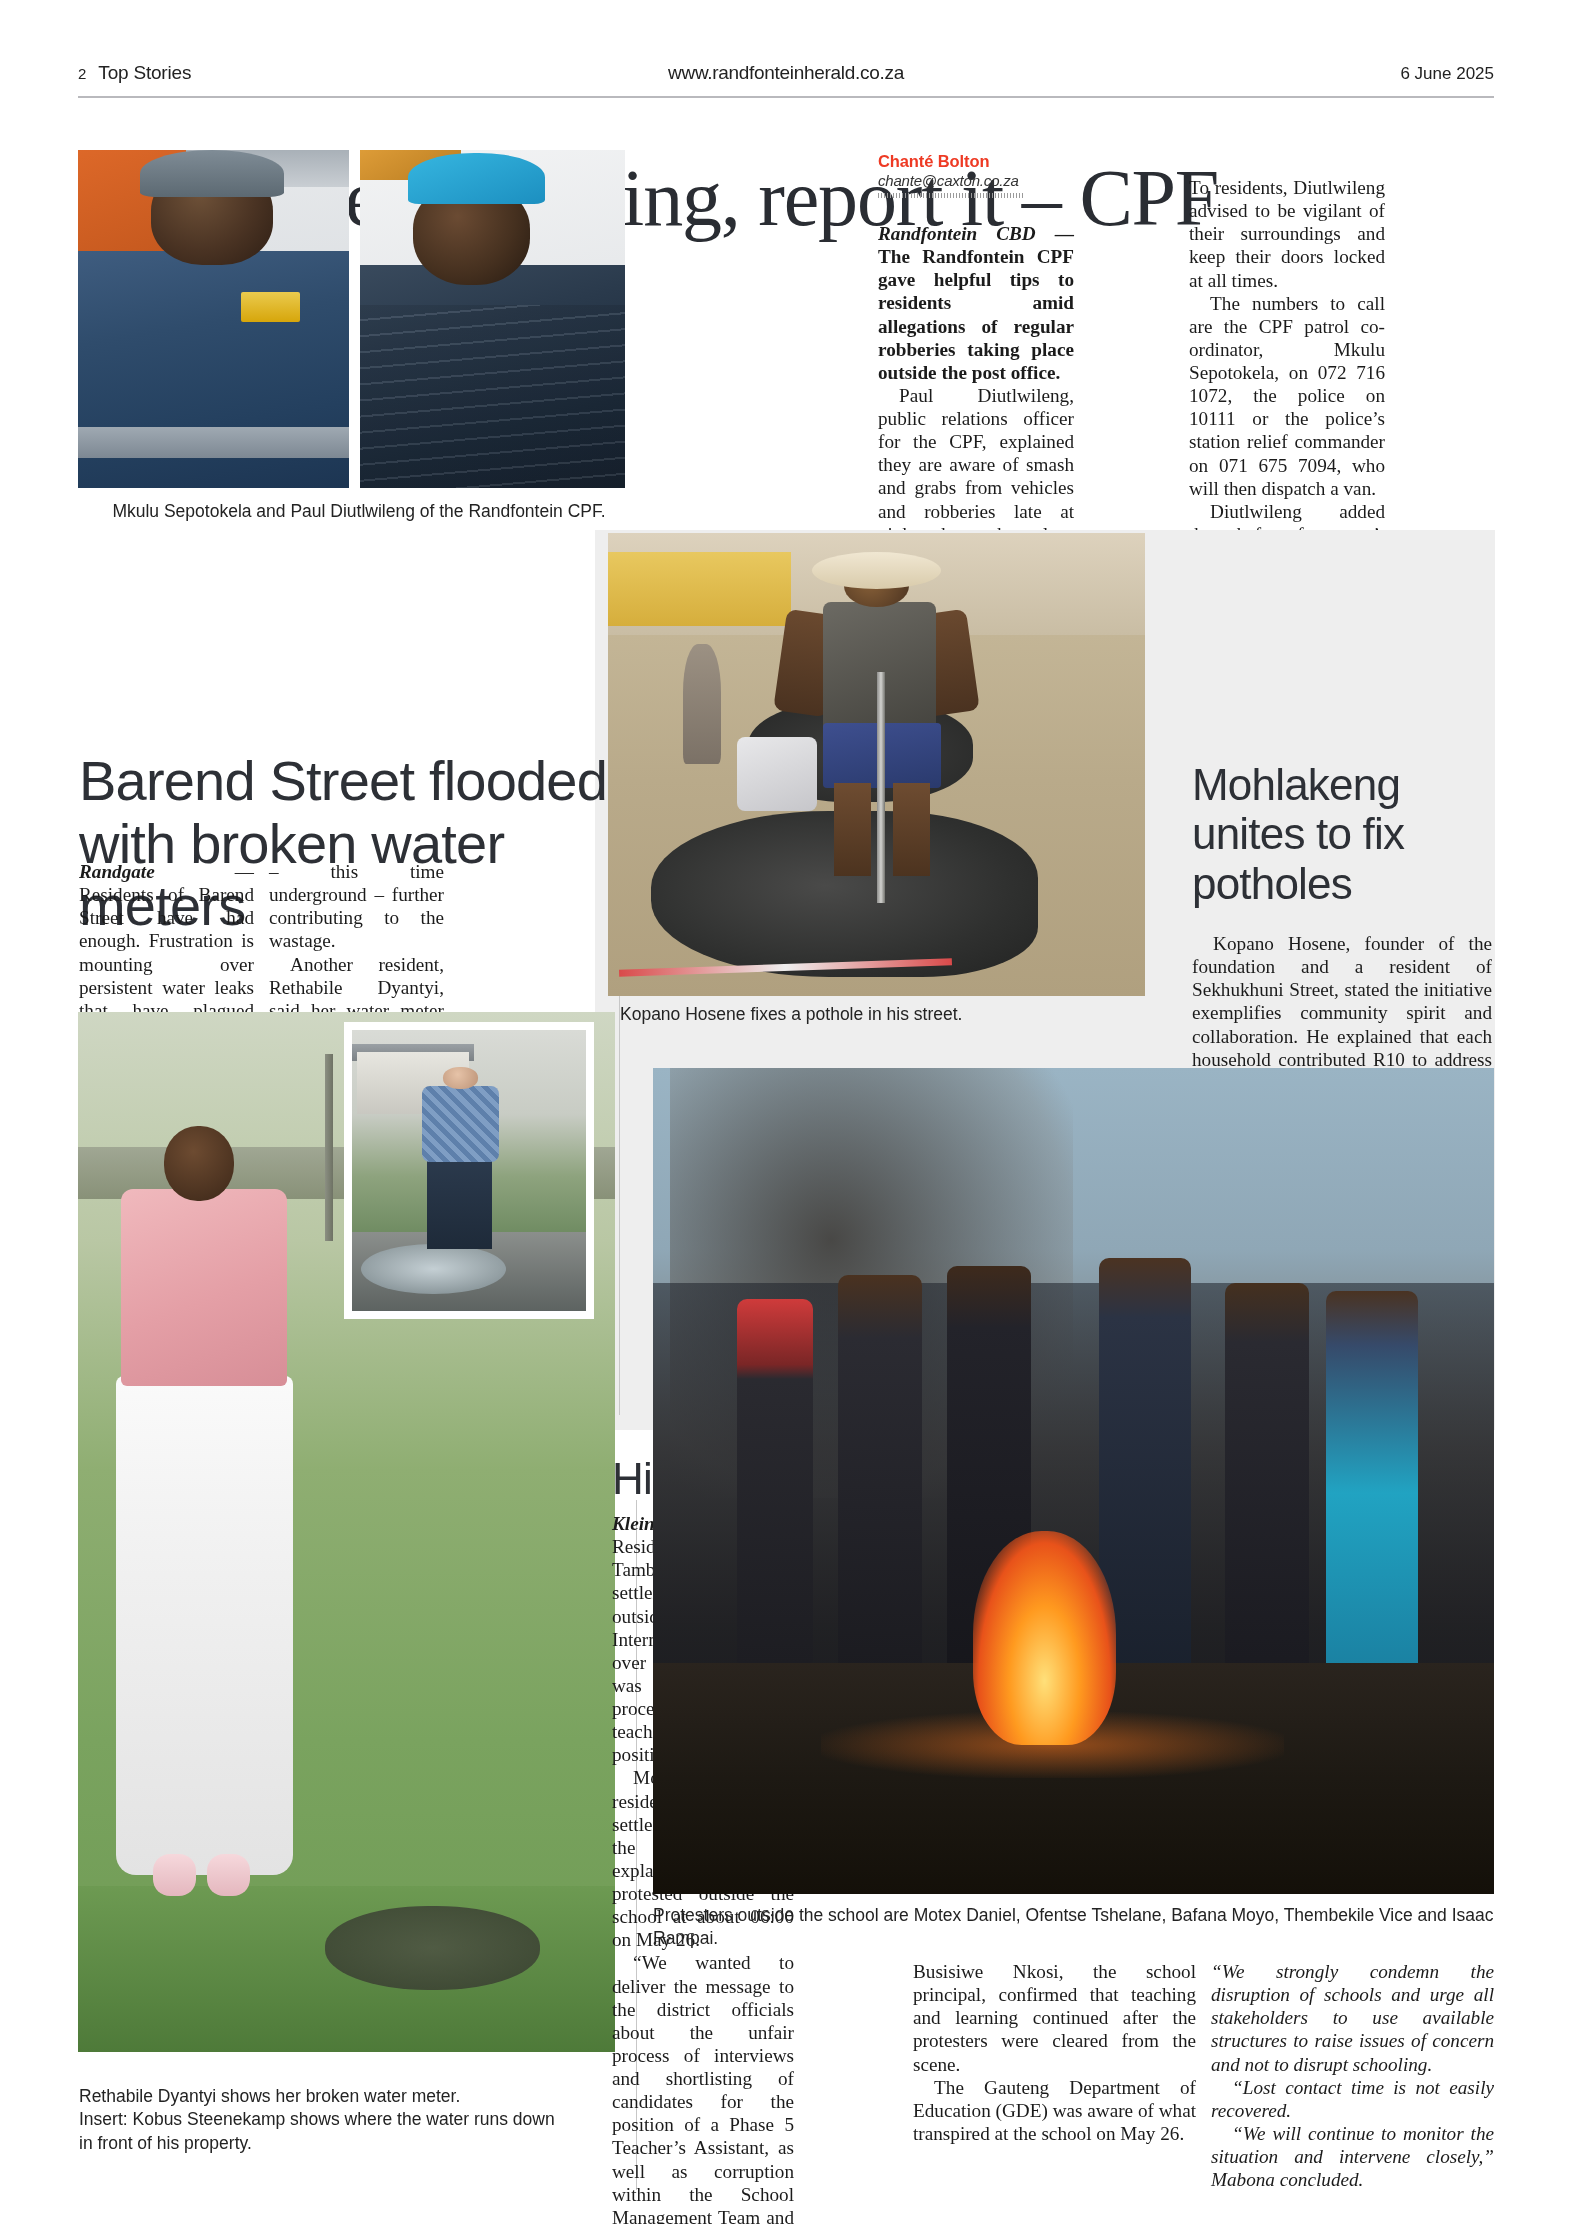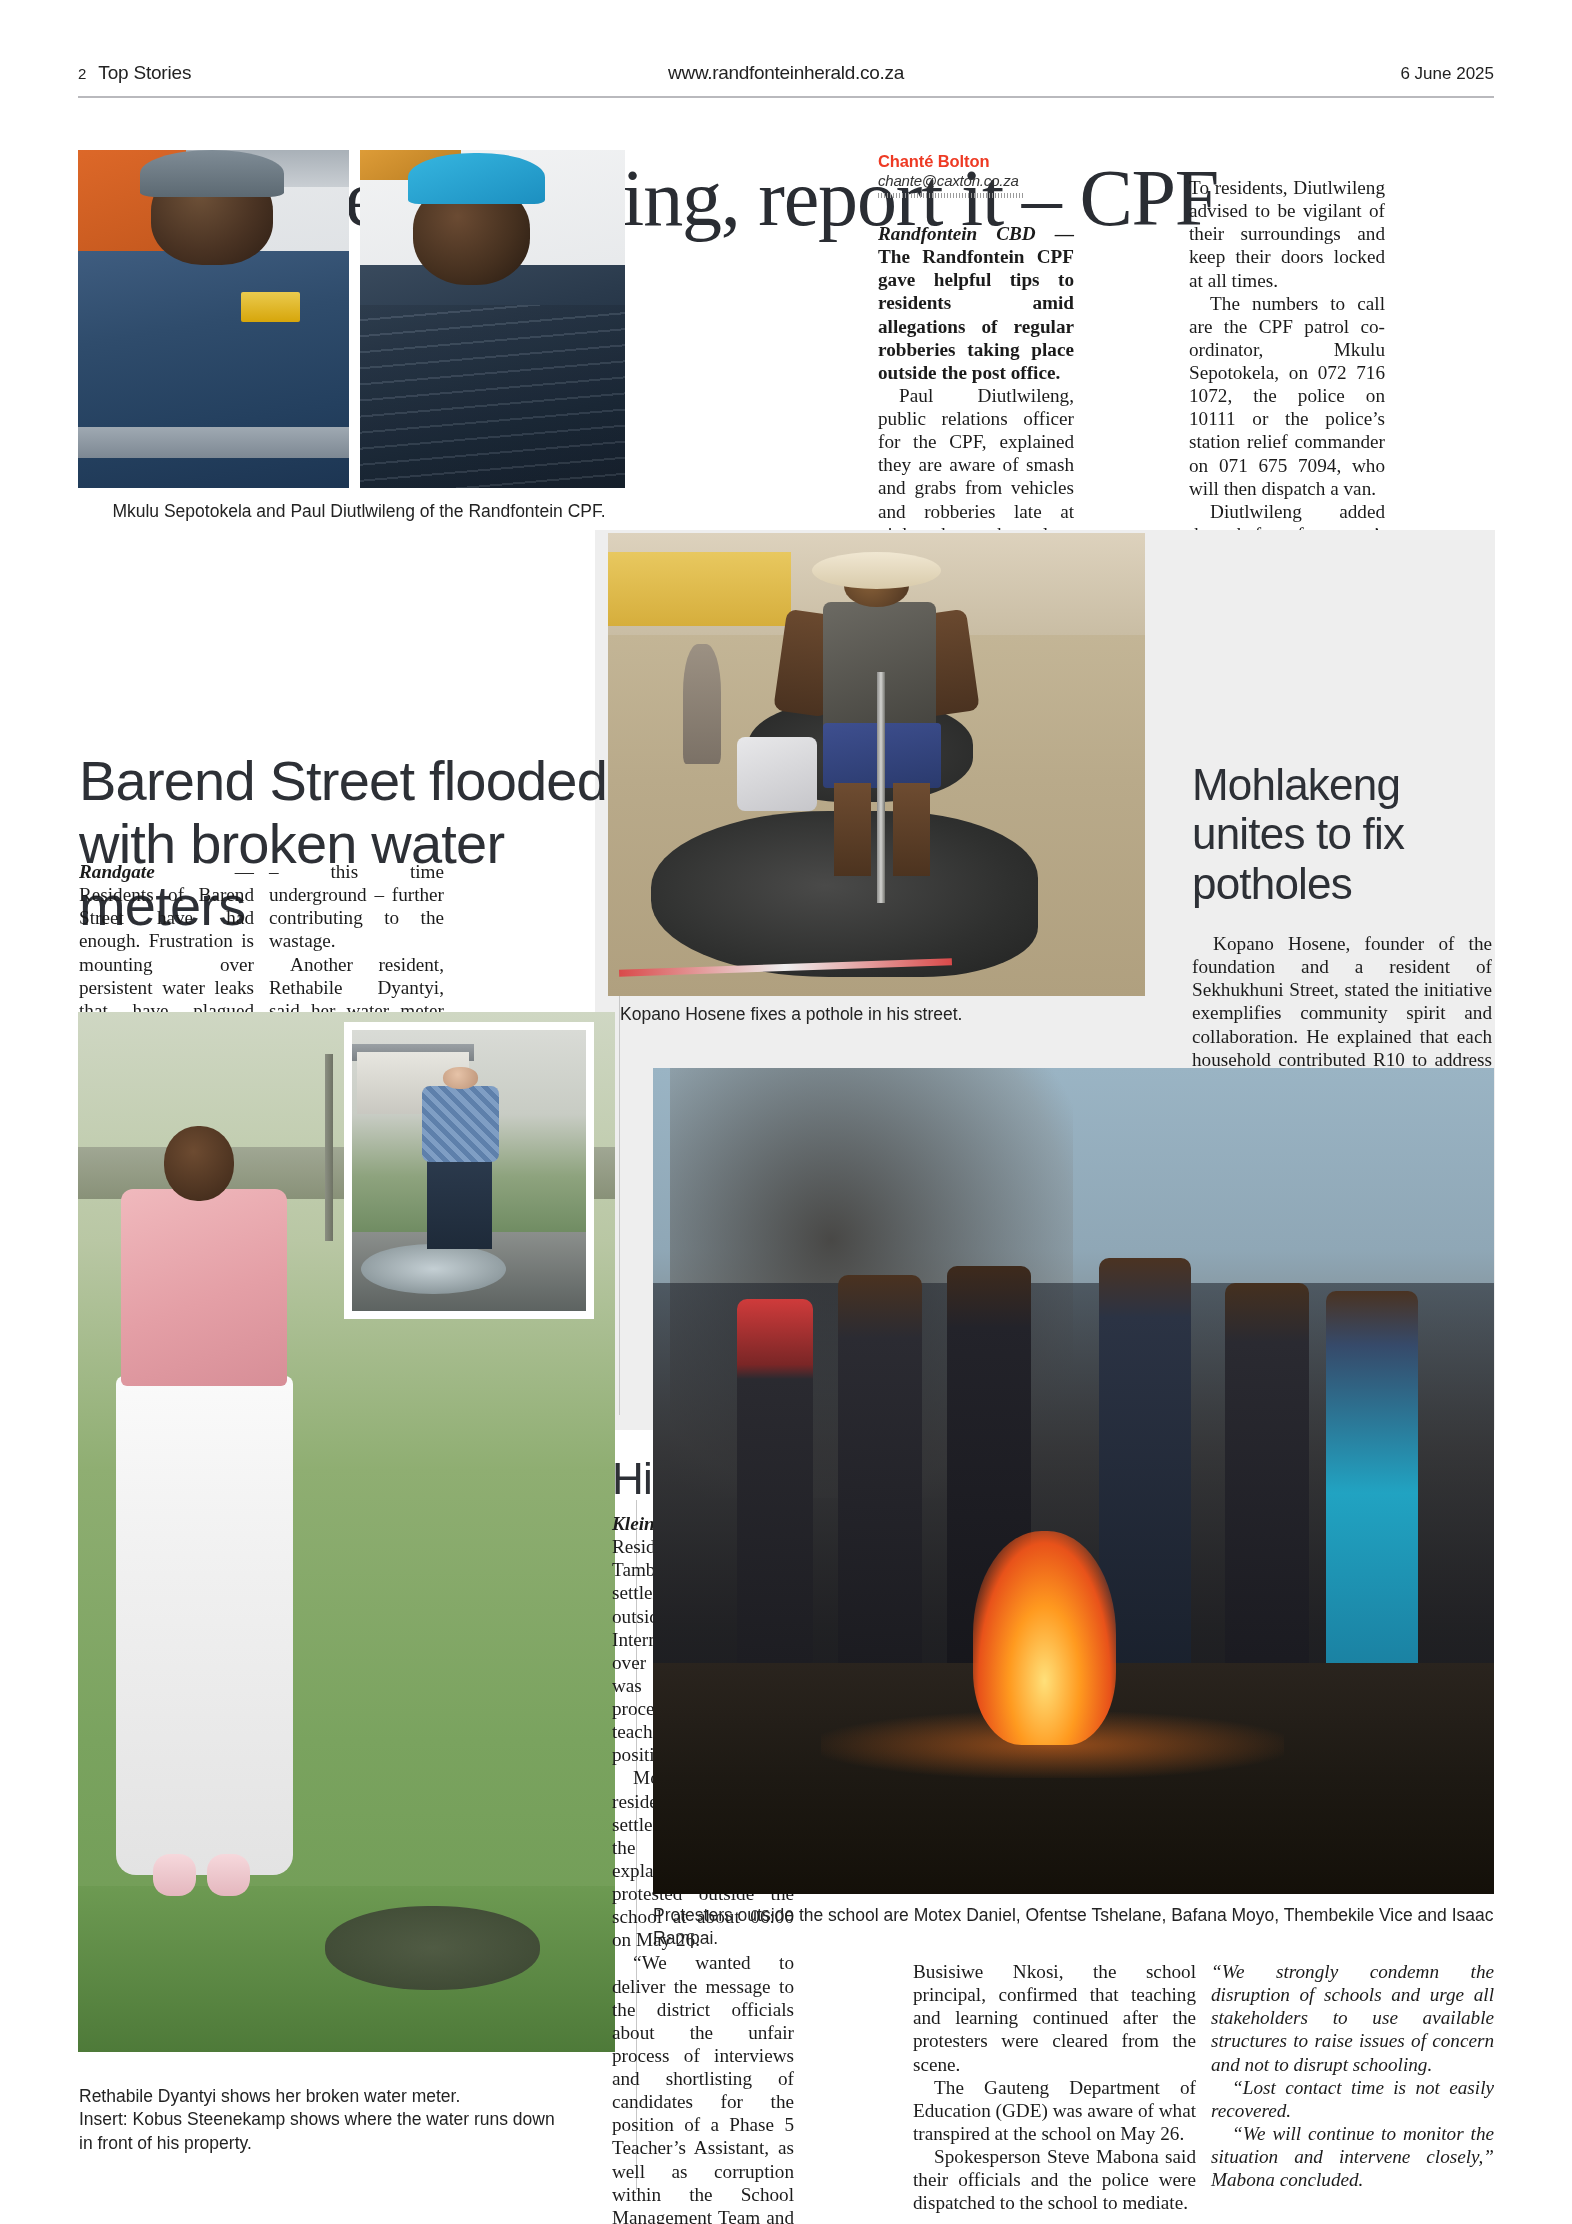--- a/index.html
+++ b/index.html
@@ -415,21 +415,20 @@
       <div class="fig p6"></div>
     <div class="fig ground"></div>
       <div class="fig emb"></div>
       <div class="fig fire"></div>
   </div>
   <div class="caption" id="caption-protest">Protesters outside the school are Motex Daniel, Ofentse Tshelane, Bafana Moyo, Thembekile Vice and Isaac Rampai.</div>
 
   <div class="col" id="a4-col2">
     <p class="first">Busisiwe Nkosi, the school principal, confirmed that teaching and learning continued after the protesters were cleared from the scene.</p>
     <p>The Gauteng Department of Education (GDE) was aware of what transpired at the school on May 26.</p>
-    <p>Spokesperson Steve Mabona said their officials and the police were dispatched to the school to mediate.</p>
   </div>
   <div class="col" id="a4-col3">
     <p class="first">“We strongly condemn the disruption of schools and urge all stakeholders to use available structures to raise issues of concern and not to disrupt schooling.</p>
     <p>“Lost contact time is not easily recovered.</p>
     <p>“We will continue to monitor the situation and intervene closely,” Mabona concluded.</p>
   </div>
 
 </div>
 
 </body></html>

